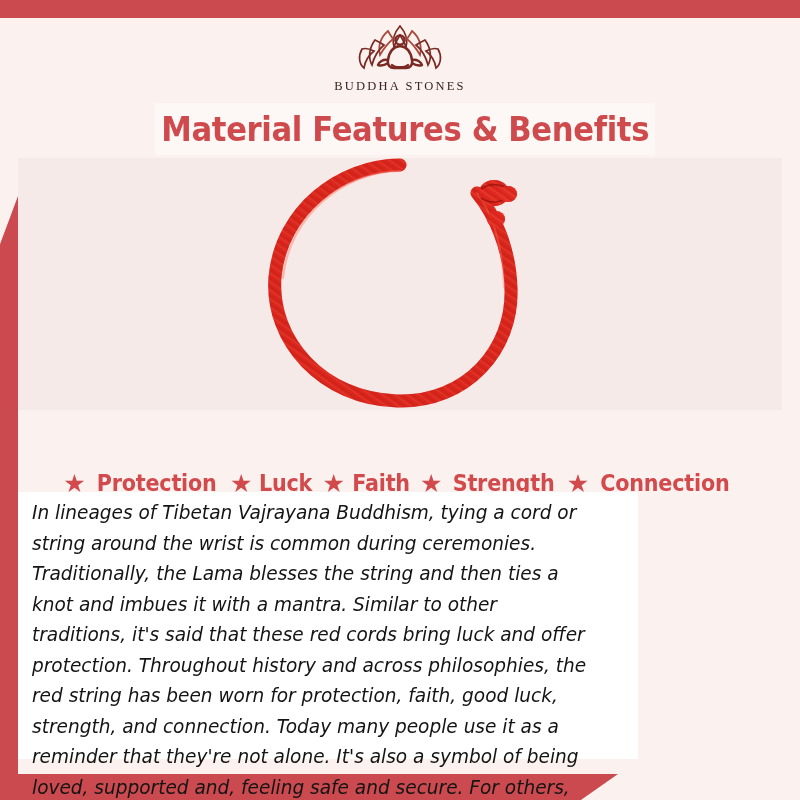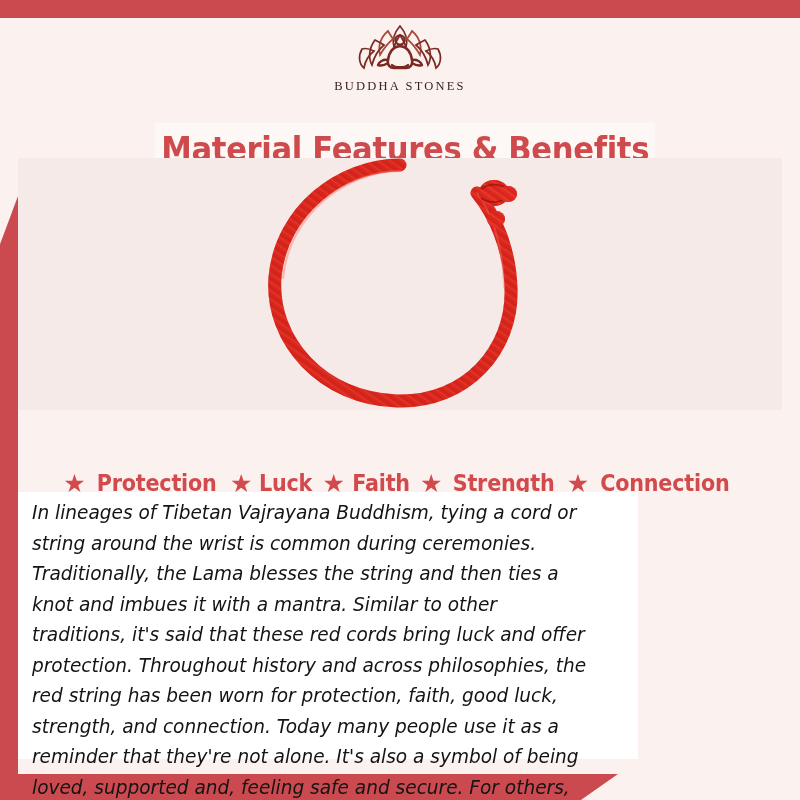--- a/index.html
+++ b/index.html
@@ -80,21 +80,20 @@
   
   .title-band {
     position: absolute;
     top: 103px; left: 155px;
     width: 500px;
     height: 52px;
     background: #fdf7f5;
     display: flex;
     align-items: center;
     justify-content: center;
-    margin-top: 20px;
   }
   .title-text {
     font-family: "DejaVu Sans", sans-serif;
     font-weight: bold;
     font-size: 33px;
     color: #cf4a4c;
     letter-spacing: -0.4px;
     transform: scaleX(0.93);
     white-space: nowrap;
   }

